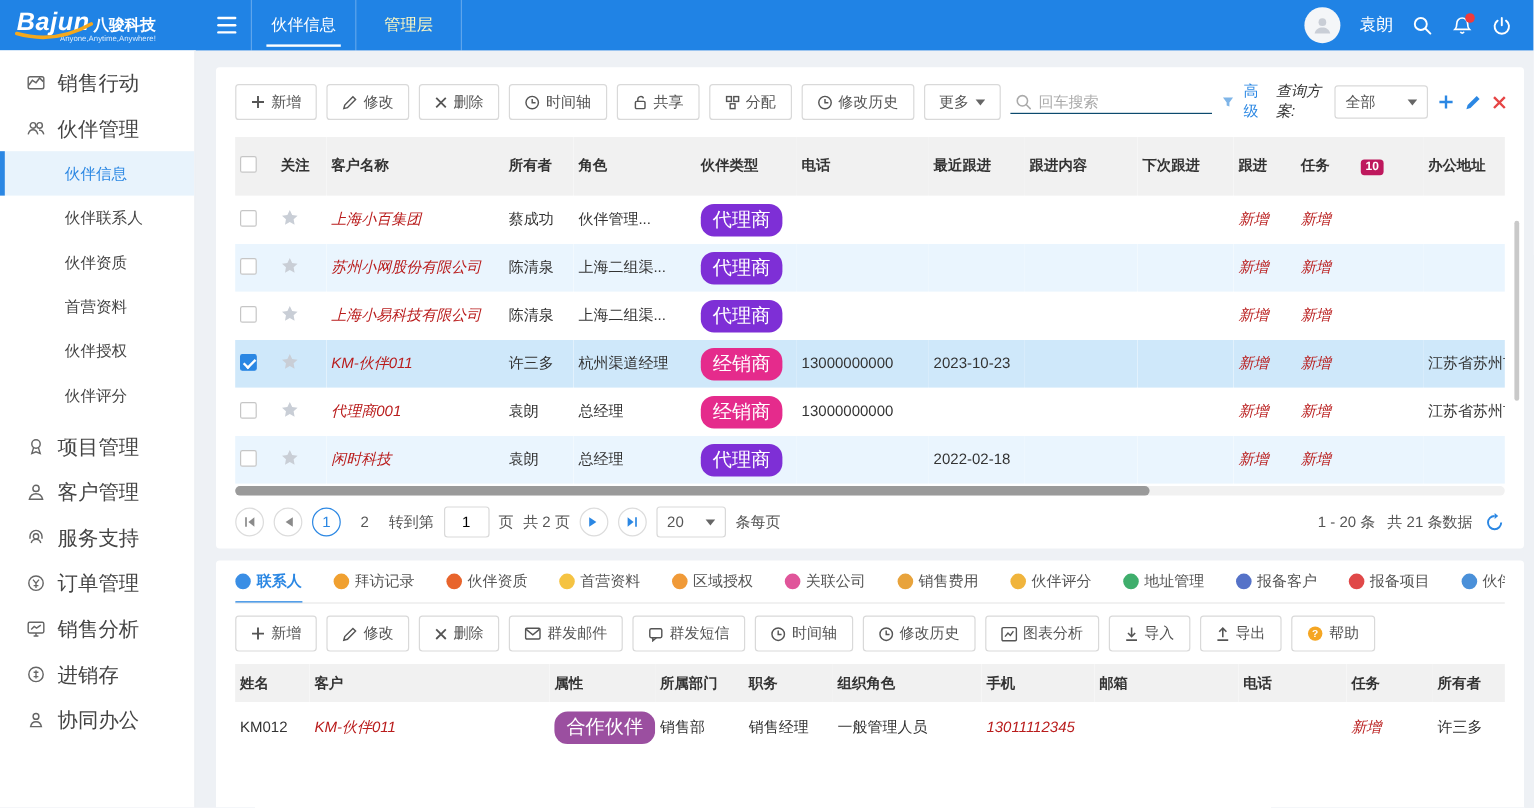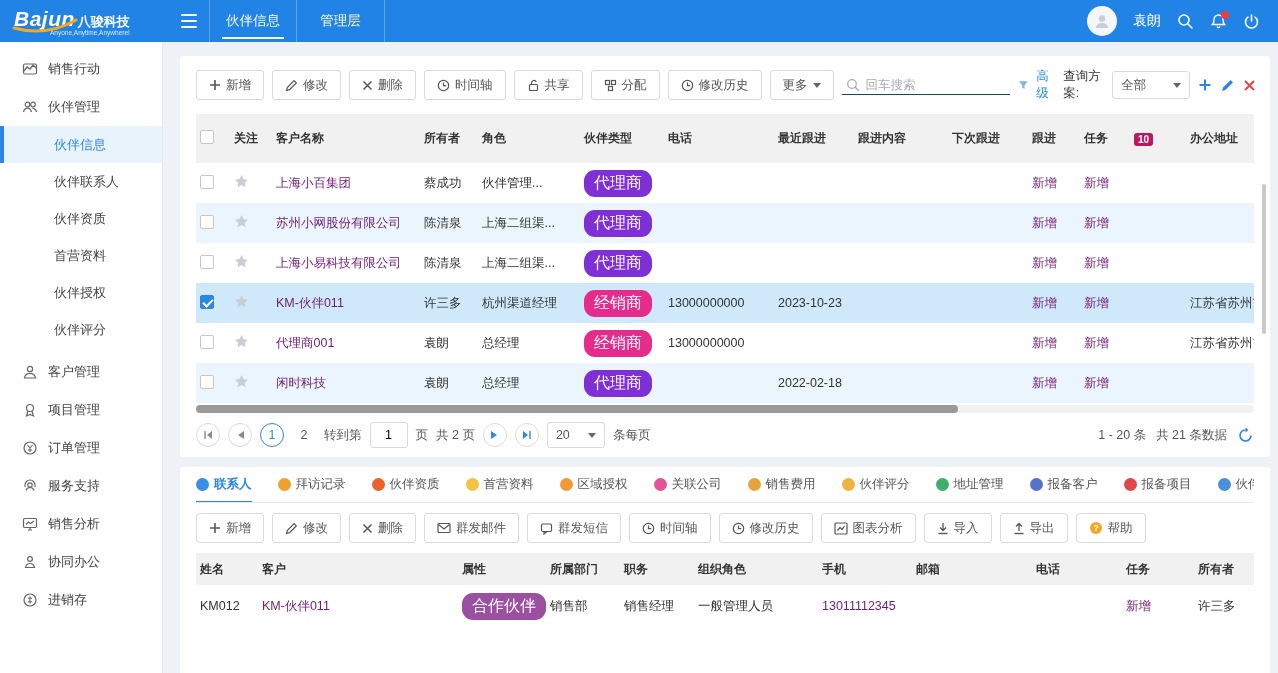--- a/index.html
+++ b/index.html
@@ -27,21 +27,21 @@
   .uname { font-size:14px; }
   .nav-ic { position:relative; display:flex; cursor:pointer; }
   .red-dot { position:absolute; top:-2px; right:-2px; width:8px; height:8px; background:#f03b3b; border-radius:50%; }
 
   
   .page { display:flex; height:631px; }
   .sidebar { width:163px; background:#fff; border-right:1px solid #e6e9ee; overflow:hidden; padding-top:8px; flex:none;}
   .content { flex:1; overflow:hidden; padding:14px 8px 0 17px; }
 
   
-  .side-item { display:flex; align-items:center; gap:10px; height:38px; padding-left:22px; color:#444; font-size:13px; cursor:pointer; }
+  .side-item { display:flex; align-items:center; gap:10px; height:38px; padding-left:22px; color:#444; font-size:17px; cursor:pointer; }
   .side-item svg { flex:none; }
   .sub-item { height:37px; display:flex; align-items:center; padding-left:54px; color:#444; font-size:13px; cursor:pointer; position:relative;}
   .sub-item.active { background:#e8f3fc; color:#2b87e3; }
   .sub-item.active::before { content:""; position:absolute; left:0; top:0; bottom:0; width:4px; background:#2b87e3; }
   .side-gap { height:5px; }
 
   
   .card { background:#fff; border-radius:3px; }
   .card-main { padding:12px 16px 0 16px; }
   .card-detail { margin-top:10px; padding:0 16px; height:242px; }
@@ -51,34 +51,34 @@
   .btn { display:inline-flex; align-items:center; gap:5px; height:30px; padding:0 12px; background:#fff;
     border:1px solid #d9d9d9; border-radius:3px; font-size:12.5px; color:#555; cursor:pointer; white-space:nowrap;}
   .caret-down { width:0; height:0; border-left:4px solid transparent; border-right:4px solid transparent; border-top:5px solid #666; display:inline-block; }
 
   
   .search-zone { margin-left:auto; display:flex; align-items:center; gap:8px; }
   .search-box { display:flex; align-items:flex-start; gap:6px; border-bottom:1px solid #0c4a6e; padding:2px 4px; width:178px; }
   .search-box input { border:none; outline:none; font-size:12.5px; width:140px; color:#333; }
   .search-box input::placeholder { color:#aaa; }
   .adv-link { color:#2b87e3; font-size:12.5px; cursor:pointer; }
-  .scheme-label { font-size:12.5px; color:#333; }
+  .scheme-label { font-size:12.5px; color:#333;font-style:italic; }
   .select { display:flex; align-items:center; justify-content:space-between; border:1px solid #d9d9d9; border-radius:3px;
     height:28px; padding:0 8px; font-size:12.5px; color:#555; cursor:pointer; }
   .scheme-select { width:96px; }
   .mini-ic { cursor:pointer; display:flex; }
 
   
   table { border-collapse:collapse; table-layout:fixed; width:100%; }
   .main-table { margin-top:12px; position:relative; }
   th { background:#f1f1f1; font-size:12px; color:#333; text-align:left; font-weight:bold; height:49px; padding:0 4px; white-space:nowrap; overflow:hidden;}
   td { height:40px; font-size:12.5px; color:#333; padding:0 4px; white-space:nowrap; overflow:hidden; }
   tbody tr:nth-child(even){ background:#eaf5fe; }
   tbody tr.sel { background:#cfe8fa; }
-  a.link { color:#701a75; text-decoration:none; cursor:pointer; }
+  a.link { color:#b91c1c; text-decoration:none; cursor:pointer;font-style:italic; }
   .badge { display:inline-block; padding:3px 10px; border-radius:11px; color:#fff; font-size:16px; }
   .badge10 { display:inline-block; background:#be185d; color:#fff; font-size:10px; font-weight:bold; padding:1px 4px; border-radius:3px; }
   .cb { width:14px; height:14px; border:1px solid #c6c6c6; border-radius:2px; background:#fff; display:inline-block; position:relative; cursor:pointer;}
   .cb.checked { background:#2b87e3; border-color:#2b87e3; }
   .cb.checked::after { content:""; position:absolute; left:4px; top:1px; width:4px; height:8px;
     border:solid #fff; border-width:0 2px 2px 0; transform:rotate(45deg); }
   .vscroll { position:absolute; right:-12px; top:70px; width:4px; height:150px; background:#c9c9c9; border-radius:2px; }
 
   
   .hscroll { height:8px; background:#f1f1f1; border-radius:4px; margin-top:2px; position:relative; }
@@ -195,68 +195,68 @@
       </div>
     <div class="sub-item">
         <span>伙伴授权</span>
       </div>
     <div class="sub-item">
         <span>伙伴评分</span>
       </div>
     <div class="side-gap"></div>
     <div class="side-item">
       <svg width="16" height="16" viewBox="0 0 16 16">
+          <circle cx="8" cy="6" r="3.5" fill="none" stroke="#666" stroke-width="1.2"></circle>
+          <path d="M6 9l-1.5 5L8 12.5 11.5 14 10 9" fill="none" stroke="#666" stroke-width="1.2"></path>
+        </svg>
+      <span>项目管理</span>
+    </div>
+    <div class="side-item">
+      <svg width="16" height="16" viewBox="0 0 16 16">
           <circle cx="8" cy="5" r="2.6" fill="none" stroke="#666" stroke-width="1.2"></circle>
           <path d="M2.5 14c.7-3.2 3-4.6 5.5-4.6s4.8 1.4 5.5 4.6z" fill="none" stroke="#666" stroke-width="1.2"></path>
         </svg>
       <span>客户管理</span>
-    </div>
-    <div class="side-item">
-      <svg width="16" height="16" viewBox="0 0 16 16">
-          <circle cx="8" cy="6" r="3.5" fill="none" stroke="#666" stroke-width="1.2"></circle>
-          <path d="M6 9l-1.5 5L8 12.5 11.5 14 10 9" fill="none" stroke="#666" stroke-width="1.2"></path>
-        </svg>
-      <span>项目管理</span>
-    </div>
-    <div class="side-item">
-      <svg width="16" height="16" viewBox="0 0 16 16">
-          <circle cx="8" cy="8" r="6" fill="none" stroke="#666" stroke-width="1.2"></circle>
-          <path d="M5.5 5l2.5 3 2.5-3M8 8v4M6 10h4" fill="none" stroke="#666" stroke-width="1.1"></path>
-        </svg>
-      <span>订单管理</span>
     </div>
     <div class="side-item">
       <svg width="16" height="16" viewBox="0 0 16 16">
           <circle cx="8" cy="7" r="2.2" fill="none" stroke="#666" stroke-width="1.2"></circle>
           <path d="M4 12.5c.5-2 2-3 4-3s3.5 1 4 3" fill="none" stroke="#666" stroke-width="1.2"></path>
           <path d="M3 9V7a5 5 0 0 1 10 0v2" fill="none" stroke="#666" stroke-width="1.2"></path>
         </svg>
       <span>服务支持</span>
     </div>
     <div class="side-item">
       <svg width="16" height="16" viewBox="0 0 16 16">
+          <circle cx="8" cy="8" r="6" fill="none" stroke="#666" stroke-width="1.2"></circle>
+          <path d="M5.5 5l2.5 3 2.5-3M8 8v4M6 10h4" fill="none" stroke="#666" stroke-width="1.1"></path>
+        </svg>
+      <span>订单管理</span>
+    </div>
+    <div class="side-item">
+      <svg width="16" height="16" viewBox="0 0 16 16">
           <rect x="1.5" y="2.5" width="13" height="9" rx="1.2" fill="none" stroke="#666" stroke-width="1.2"></rect>
           <path d="M4 8.5l2.5-2.5 2 1.5L12 5" fill="none" stroke="#666" stroke-width="1.2"></path>
           <path d="M6 14h4M8 11.5V14" stroke="#666" stroke-width="1.2"></path>
         </svg>
       <span>销售分析</span>
     </div>
     <div class="side-item">
       <svg width="16" height="16" viewBox="0 0 16 16">
+          <circle cx="8" cy="8" r="6" fill="none" stroke="#666" stroke-width="1.2"></circle>
+          <path d="M8 4.5v7M6 6.2h4M6 9.8h4" stroke="#666" stroke-width="1.1"></path>
+        </svg>
+      <span>进销存</span>
+    </div>
+    <div class="side-item">
+      <svg width="16" height="16" viewBox="0 0 16 16">
           <circle cx="8" cy="5" r="2.4" fill="none" stroke="#666" stroke-width="1.2"></circle>
           <path d="M3.5 13.5c.6-2.8 2.4-4 4.5-4s3.9 1.2 4.5 4z" fill="none" stroke="#666" stroke-width="1.2"></path>
         </svg>
       <span>协同办公</span>
-    </div>
-    <div class="side-item">
-      <svg width="16" height="16" viewBox="0 0 16 16">
-          <circle cx="8" cy="8" r="6" fill="none" stroke="#666" stroke-width="1.2"></circle>
-          <path d="M8 4.5v7M6 6.2h4M6 9.8h4" stroke="#666" stroke-width="1.1"></path>
-        </svg>
-      <span>进销存</span>
     </div>
   </div>
 
   <div class="content">
     <div class="card card-main">
 
       <div class="toolbar">
         <button class="btn">
           <svg class="ic" width="12" height="12" viewBox="0 0 12 12">
               <path d="M6 1v10M1 6h10" stroke="#555" stroke-width="1.6"></path>

